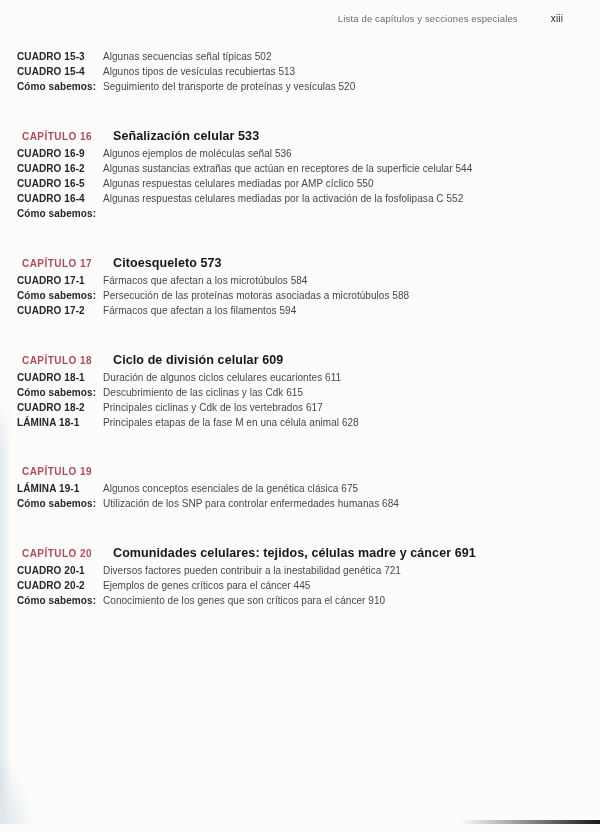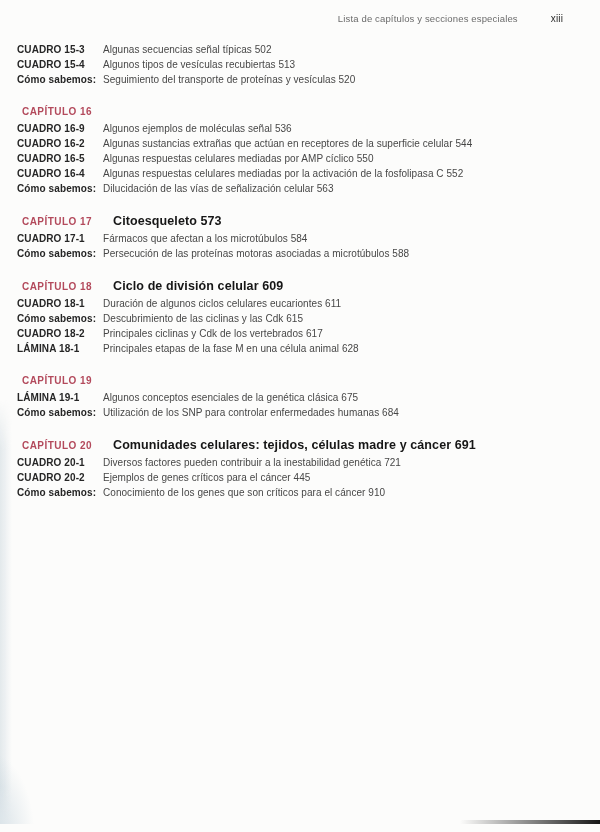--- a/index.html
+++ b/index.html
@@ -35,22 +35,22 @@
   header.runhead{
     position:absolute;top:13px;right:37px;
     display:flex;align-items:baseline;gap:33px;
     font-size:9.5px;color:#6b6b6b;letter-spacing:0.15px;
   }
   header.runhead .folio{font-weight:normal;color:#2c2c2c;font-size:10px;}
 
   main.toc{
     position:absolute;left:17px;top:38px;right:18px;
   }
-  .section{margin-top:16px;}
-  .section.first{margin-top:4px;}
+  .section{margin-top:33px;}
+  .section.first{margin-top:11px;}
 
   .chapter-heading{
     display:flex;align-items:baseline;
     padding-left:5px;line-height:18px;margin-bottom:0px;
   }
   .chapter-heading .ch-label{
     flex:0 0 91px;
     font-size:10px;font-weight:bold;color:#b34a5c;letter-spacing:0.45px;
   }
   .chapter-heading .ch-title{
@@ -89,55 +89,59 @@
       </div>
       <div class="row">
         <span class="lbl">Cómo sabemos:</span>
         <span class="txt">Seguimiento del transporte de proteínas y vesículas 520</span>
       </div>
     </section>
 
     <section class="section">
       <div class="chapter-heading">
         <span class="ch-label">CAPÍTULO 16</span>
+        <span class="ch-title">Señalización celular 533</span>
       </div>
       <div class="row">
         <span class="lbl">CUADRO 16-9</span>
         <span class="txt">Algunos ejemplos de moléculas señal 536</span>
       </div>
       <div class="row">
         <span class="lbl">CUADRO 16-2</span>
         <span class="txt">Algunas sustancias extrañas que actúan en receptores de la superficie celular 544</span>
       </div>
       <div class="row">
         <span class="lbl">CUADRO 16-5</span>
         <span class="txt">Algunas respuestas celulares mediadas por AMP cíclico 550</span>
       </div>
       <div class="row">
         <span class="lbl">CUADRO 16-4</span>
         <span class="txt">Algunas respuestas celulares mediadas por la activación de la fosfolipasa C 552</span>
       </div>
       <div class="row">
         <span class="lbl">Cómo sabemos:</span>
-        <span class="txt">Dilucidación de las vías de señalización celular 563</span>
       </div>
     </section>
 
     <section class="section">
       <div class="chapter-heading">
         <span class="ch-label">CAPÍTULO 17</span>
         <span class="ch-title">Citoesqueleto 573</span>
       </div>
       <div class="row">
         <span class="lbl">CUADRO 17-1</span>
         <span class="txt">Fármacos que afectan a los microtúbulos 584</span>
       </div>
       <div class="row">
         <span class="lbl">Cómo sabemos:</span>
         <span class="txt">Persecución de las proteínas motoras asociadas a microtúbulos 588</span>
+      </div>
+      <div class="row">
+        <span class="lbl">CUADRO 17-2</span>
+        <span class="txt">Fármacos que afectan a los filamentos 594</span>
       </div>
     </section>
 
     <section class="section">
       <div class="chapter-heading">
         <span class="ch-label">CAPÍTULO 18</span>
         <span class="ch-title">Ciclo de división celular 609</span>
       </div>
       <div class="row">
         <span class="lbl">CUADRO 18-1</span>

